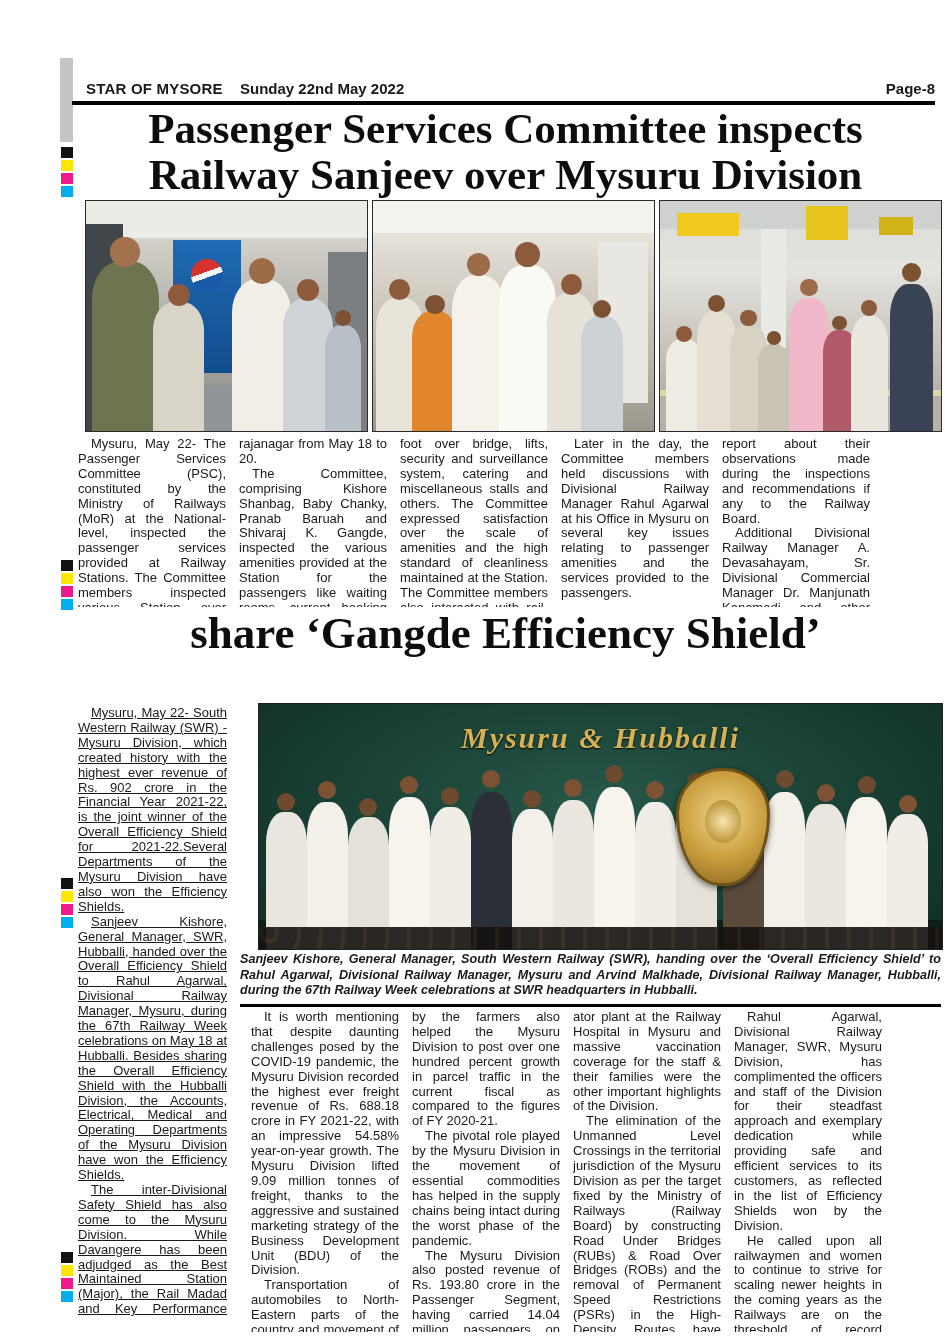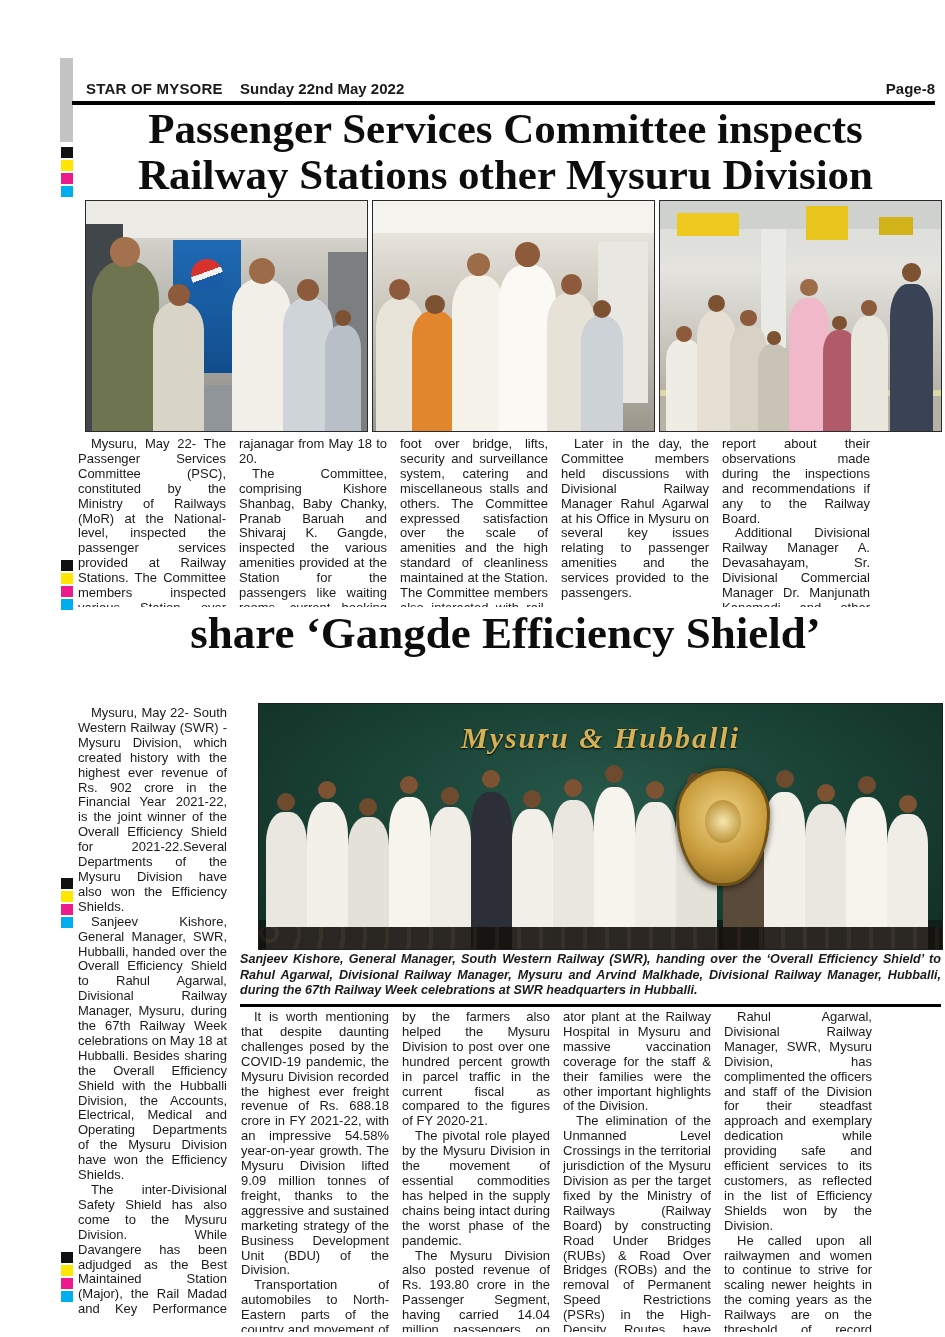--- a/index.html
+++ b/index.html
@@ -34,39 +34,39 @@
     background:linear-gradient(160deg,#d8322e 42%,#f3f3f0 42% 56%,#1a5ba8 56%); }
   
   .cols { position:absolute; display:flex; gap:13px; }
   .col { width:148px; overflow:hidden; font-size:13px; line-height:14.9px; text-align:justify; }
   #a1-cols { left:78px; top:437px; height:170px; }
   #a1-cols .col { height:170px; }
   .para { margin:0; }
   .para.ind { text-indent:13px; }
   
   #a2-left { position:absolute; left:78px; top:706px; width:149px; height:612px; overflow:hidden;
-    font-size:13px; line-height:14.9px; text-align:justify; }
+    font-size:13px; line-height:14.9px; text-align:justify;text-decoration:underline; }
   #photo4 { position:absolute; left:258px; top:703px; width:683px; height:245px; overflow:hidden;
     border:1px solid #1c211f;
     background:radial-gradient(ellipse at 50% 40%, #27584a 0%, #1b4437 45%, #102d24 100%); }
   .backdrop-script { position:absolute; left:0; right:0; top:7%; text-align:center;
     font-family:"Liberation Serif", serif; font-style:italic; font-weight:bold;
     font-size:30px; color:#d6b054; text-shadow:0 1px 2px #000; letter-spacing:2px; }
   .shield { position:absolute; left:61%; top:26%; width:13%; height:46%;
     background:radial-gradient(circle at 50% 40%, #f0d788 0%, #c89b3c 55%, #8a661f 100%);
     border:3px solid #6e5218; border-radius:48% 48% 46% 46% / 38% 38% 60% 60%;
     box-shadow:0 2px 6px rgba(0,0,0,.55); z-index:6; }
   .shield::after { content:''; position:absolute; left:30%; top:26%; width:40%; height:38%;
     border-radius:50%; background:radial-gradient(circle,#f7e7ae 0%,#b98f33 80%); }
   .audience-band { position:absolute; left:0; right:0; bottom:0; height:9%;
     background:repeating-radial-gradient(circle at 10px 6px, #14110e 0 6px, #241d16 6px 10px, #14110e 10px 22px); opacity:.9; }
   #a2-caption { position:absolute; left:240px; top:952px; width:701px;
     font-size:12.6px; line-height:15.6px; font-weight:bold; font-style:italic; text-align:justify;
     border-bottom:3px solid #000; padding-bottom:5px; }
-  #a2-cols { left:241px; top:1010px; }
+  #a2-cols { left:251px; top:1010px; }
   #a2-cols .col { max-height:322px; }
 </style>
 </head>
 <body>
 
 <div id="page">
 
   <div class="gray-bar"></div>
   <div id="reg-marks">
       <div class="reg-mark" style="top: 147px; background: rgb(17, 17, 17);"></div>
@@ -87,21 +87,21 @@
       <div class="reg-mark" style="top: 1291px; background: rgb(0, 174, 239);"></div>
     </div>
 
   <div class="masthead">STAR OF MYSORE</div>
   <div class="header-date">Sunday 22nd May 2022</div>
   <div class="page-number">Page-8</div>
   <div class="header-rule"></div>
 
   <div class="headline" id="headline1">
     <div>Passenger Services Committee inspects</div>
-    <div>Railway Stations other Mysuru Division</div>
+    <div>Railway Sanjeev over Mysuru Division</div>
   </div>
 
   <div class="photo-row">
     <div class="photo" id="photo1">
         <div class="block" style="left: 0%; top: 0%; width: 100%; height: 16%; background: rgb(236, 235, 230);"></div>
         <div class="block" style="left: 0%; top: 10%; width: 13%; height: 90%; background: rgb(65, 70, 74);"></div>
         <div class="block" style="left: 86%; top: 22%; width: 14%; height: 78%; background: rgb(124, 127, 130);"></div>
         <div class="block" style="left: 31%; top: 17%; width: 24%; height: 58%; background: linear-gradient(rgb(31, 106, 180), rgb(17, 77, 140));"></div>
         <div class="block" style="left: 20%; top: 80%; width: 58%; height: 20%; background: rgb(143, 149, 153);"></div>
         <div class="fig" style="left: 2%; width: 24%; height: 74%; background: rgb(110, 115, 80); --skin: #a4714e;"></div>

